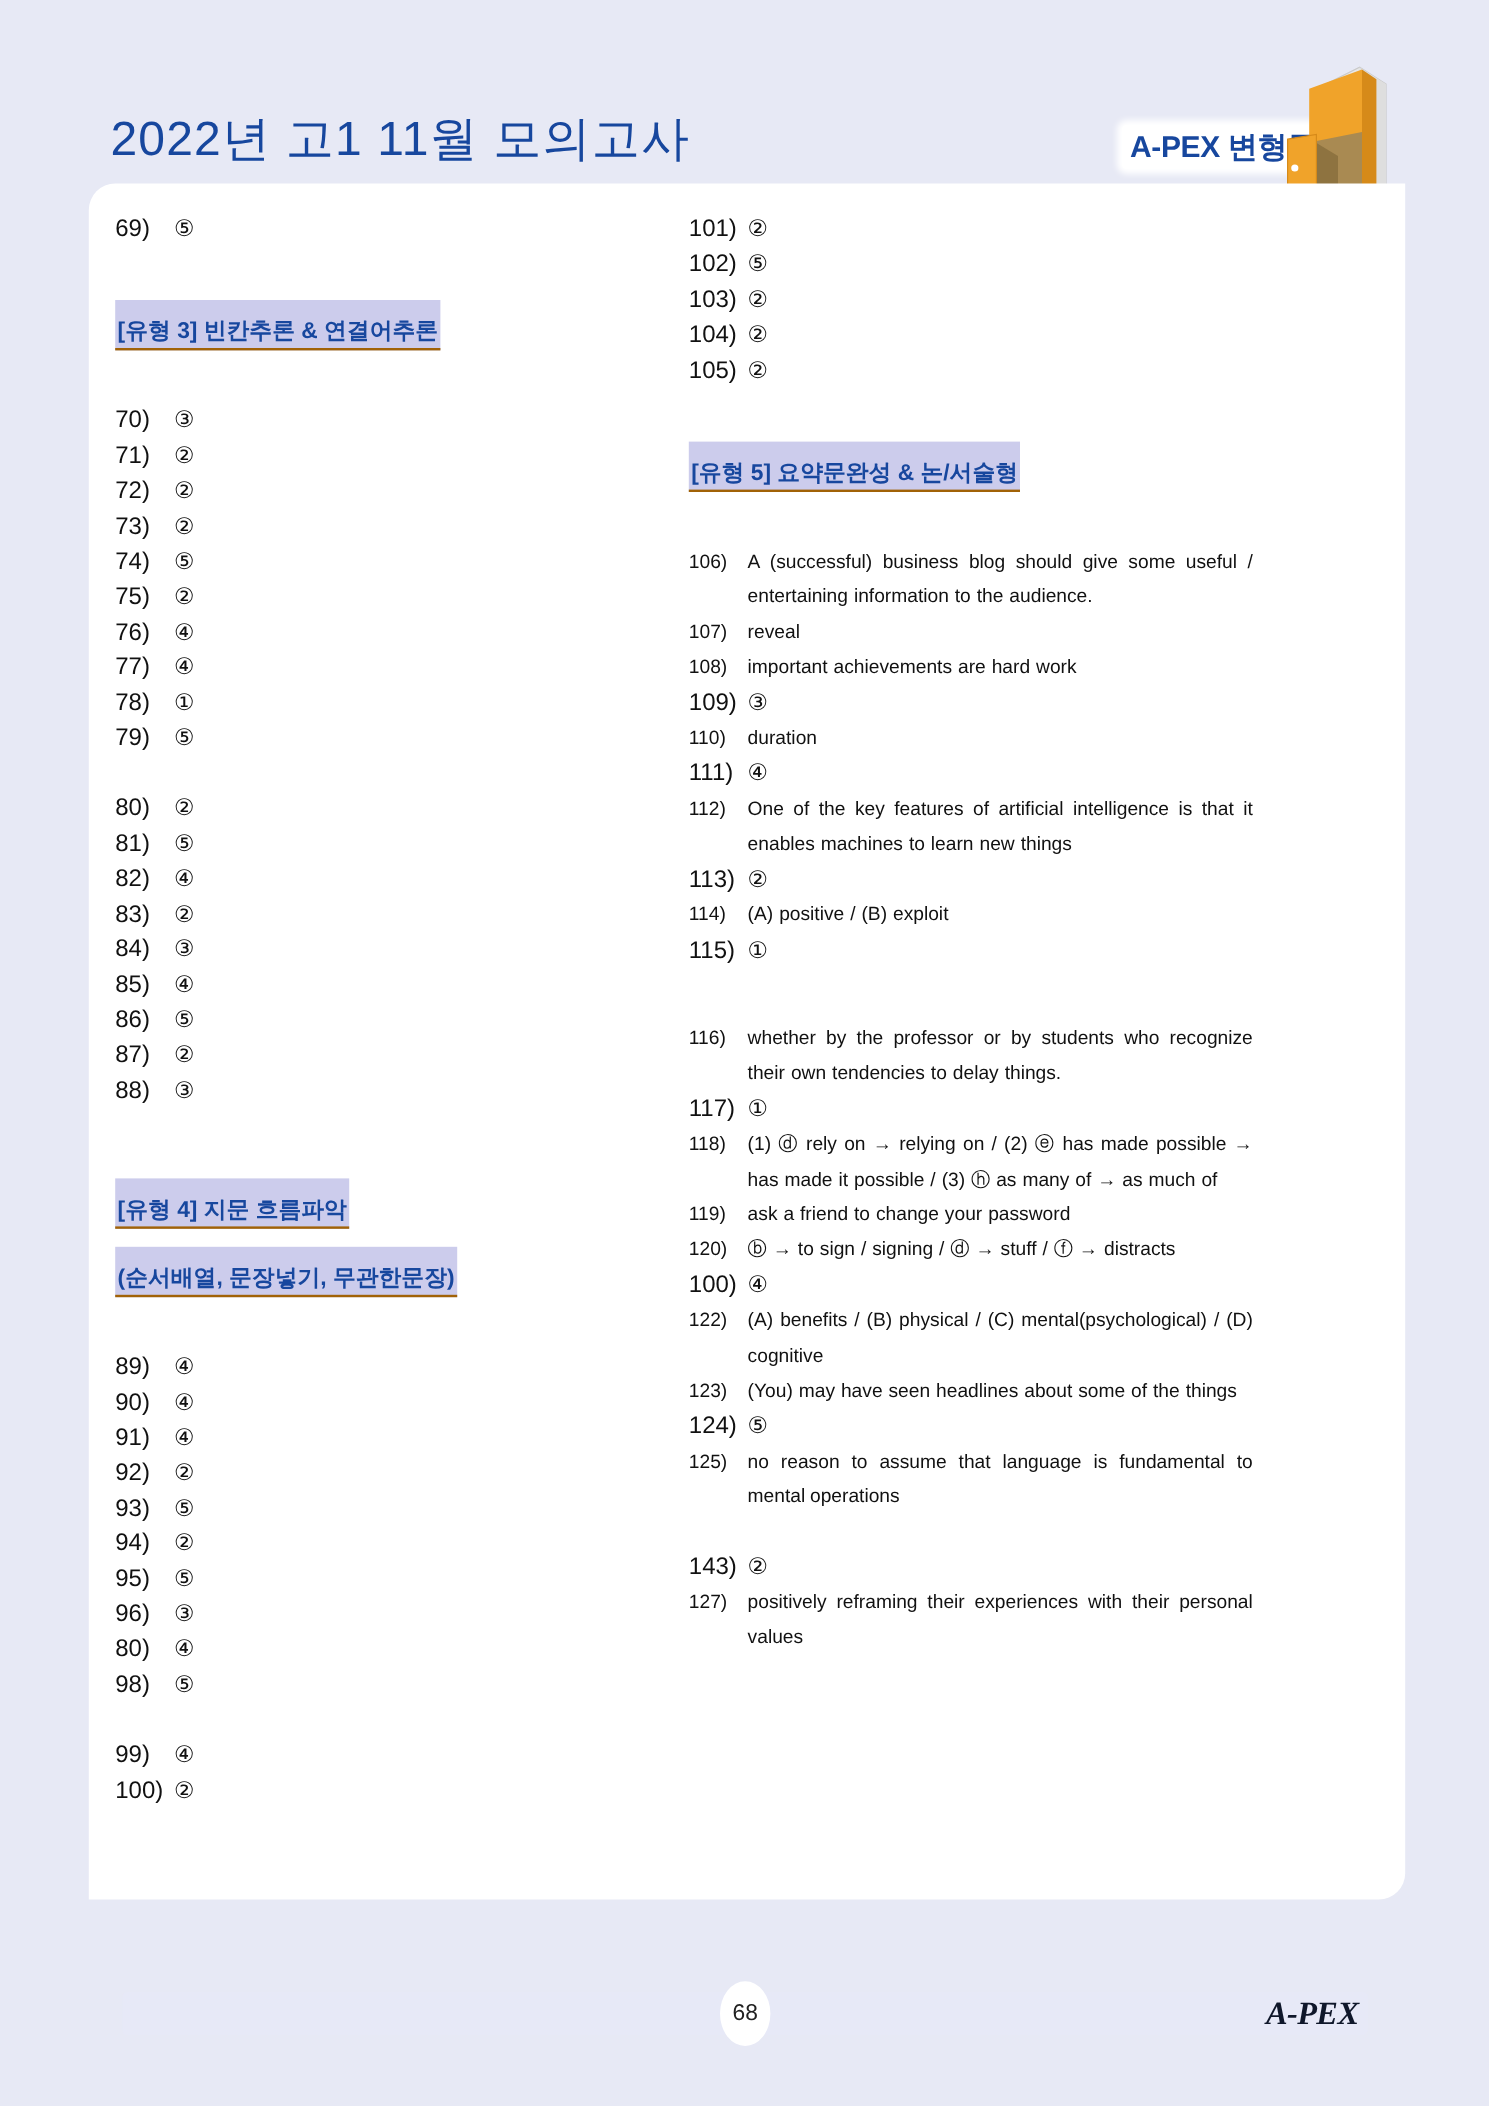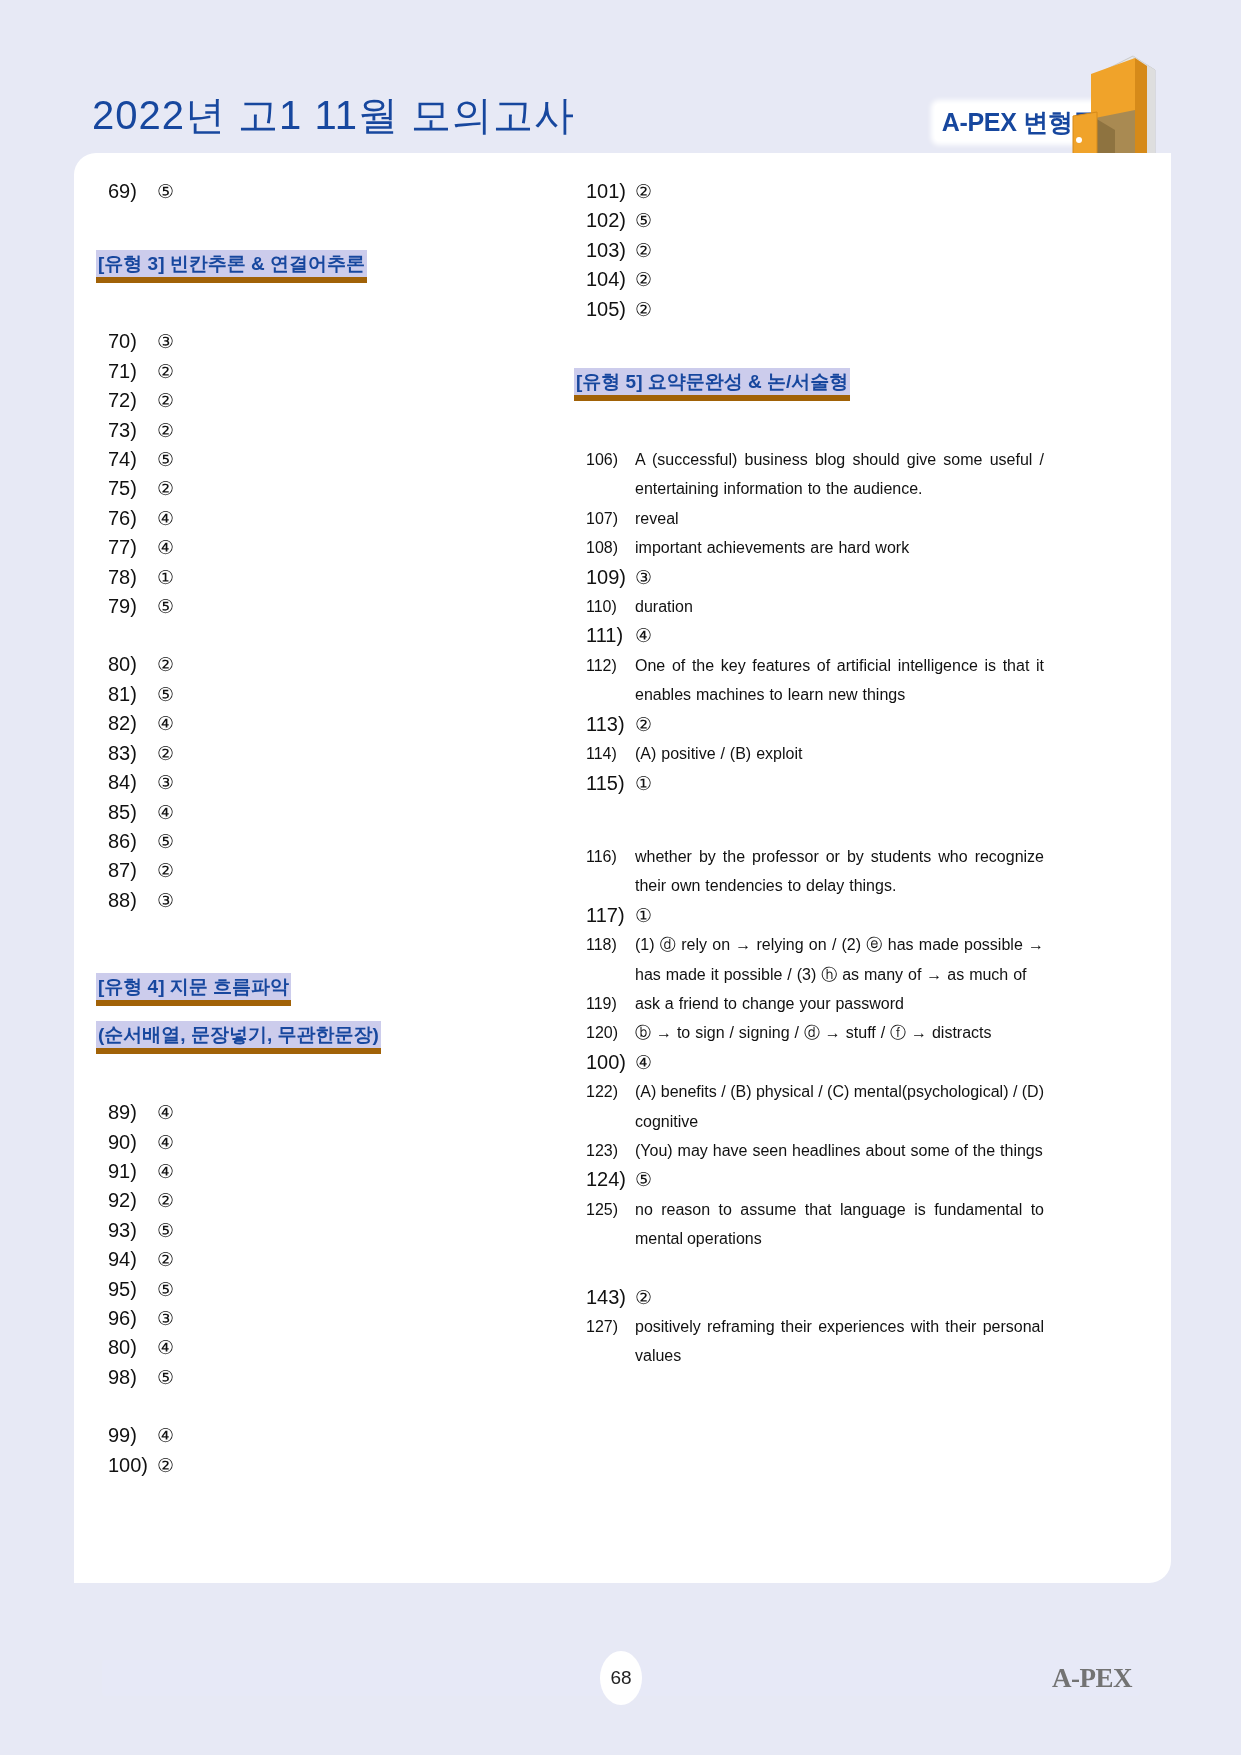--- a/index.html
+++ b/index.html
@@ -87,21 +87,20 @@
     display: flex;
     align-items: baseline;
     font-size: 20px;
     color: #111111;
     line-height: 29.4px;
     white-space: nowrap;
   }
   .ans-num {
     min-width: 49px;
     text-align: left;
-    margin-left: 12px;
   }
   .ans-val {
     font-size: 19px;
   }
 
   
   .text-row {
     display: flex;
     font-size: 16px;
     color: #111111;
@@ -115,23 +114,23 @@
     word-spacing: 0.5px;
   }
   .text-row.tight .text-body { word-spacing: -0.5px; }
 
   
   .sec-head {
     font-size: 19px;
     font-weight: bold;
     color: #17479e;
     background: #ccccec;
-    border-bottom: 6px solid #a16207;
+    border-bottom: 2px solid #a16207;
     display: inline-block;
-    padding: 1px 2px 0 2px;
+    padding: 14px 2px 0 2px;
     line-height: 26px;
     white-space: nowrap;
   }
   .sec-head-wrap { margin: 0; }
 
   .gap-sm { height: 15px; }
   .gap-md { height: 29px; }
   .gap-lg { height: 44px; }
   .gap-xl { height: 58px; }
 
@@ -160,23 +159,24 @@
     font-size: 19px;
     color: #222222;
   }
   .footer-logo {
     position: absolute;
     right: 8px;
     top: 50%;
     transform: translateY(-50%);
     font-size: 27px;
     font-weight: bold;
-    color: #737373;
+    color: #0f172a;
     letter-spacing: -0.5px;
     font-family: "Liberation Serif", serif;
+    font-style: italic;
   }
 </style>
 </head>
 <body>
 
 <div class="header">
   <div class="header-title">2022년 고1 11월 모의고사</div>
   <div class="brand-badge">A-PEX 변형문제</div>
   <svg class="book-icon" viewBox="0 0 96 122">
     <polygon points="44,18 72,4 94,18 94,102 72,116 44,102" fill="#e8e8e8" stroke="#c9c9c9" stroke-width="1"></polygon>

